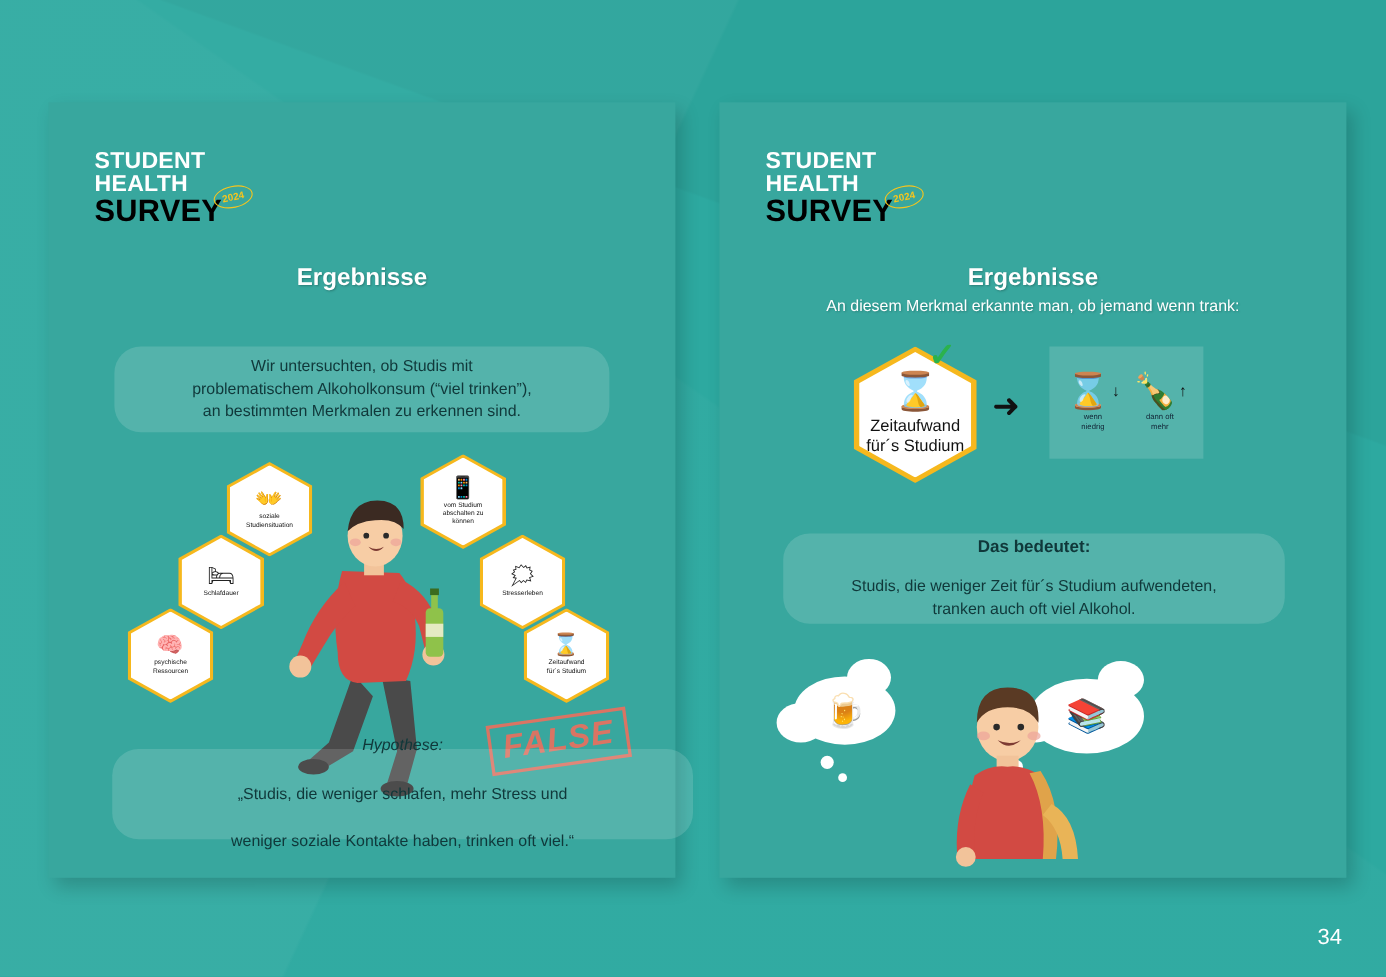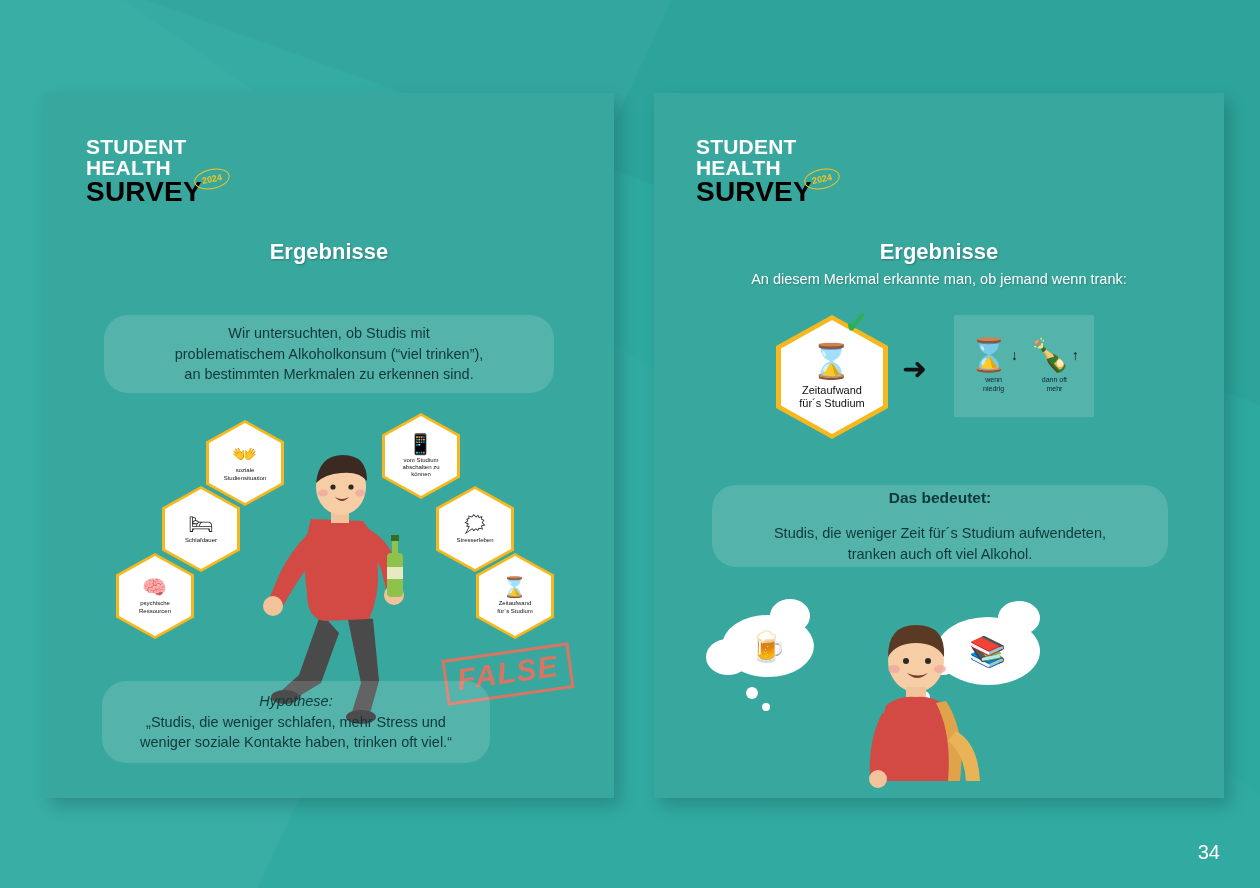--- a/index.html
+++ b/index.html
@@ -78,21 +78,21 @@
     clip-path: polygon(50% 0%, 100% 25%, 100% 75%, 50% 100%, 0% 75%, 0% 25%);
     display: flex; flex-direction: column; align-items: center; justify-content: center;
     padding: 0 6px;
   }
   .hexwrap .hexicon { font-size: 20px; line-height: 1; color: #222; margin-bottom: 3px; }
   .hexwrap .hexlabel { font-size: 6px; text-align: center; color: #111; line-height: 1.22; }
 
   .hexwrap.big { width: 112px; height: 124px; }
   .hexwrap.big .inner { inset: 5px; }
   .hexwrap.big .hexicon { font-size: 34px; margin-bottom: 6px; }
-  .hexwrap.big .hexlabel { font-size: 11px; }
+  .hexwrap.big .hexlabel { font-size: 15px; }
 
   
   .person { position: absolute; }
 
   
   .stamp {
     position: absolute;
     color: #e8705f;
     font-weight: bold; font-size: 30px;
     letter-spacing: 1px;
@@ -230,21 +230,21 @@
     <path d="M87 40 Q90 12 114 12 Q138 12 138 38 Q130 28 112 30 Q96 31 87 40 Z" fill="#3b2a22"></path>
     <circle cx="104" cy="44" r="2.6" fill="#2a2a2a"></circle>
     <circle cx="122" cy="44" r="2.6" fill="#2a2a2a"></circle>
     <path d="M106 54 Q113 62 120 54 Q113 58 106 54 Z" fill="#7d3b33"></path>
     <ellipse cx="94" cy="50" rx="5" ry="3.5" fill="#eda49a" opacity="0.7"></ellipse>
     <ellipse cx="131" cy="50" rx="5" ry="3.5" fill="#eda49a" opacity="0.7"></ellipse>
   </svg>
 
   <div class="stamp" style="left:400px; top:558px;">FALSE</div>
 
-  <div class="panel" style="left:58px; top:588px; width:388px; height:82px;">
+  <div class="panel" style="left:58px; top:588px; width:528px; height:82px;gap:23px;">
     <p class="italic">Hypothese:</p>
     <p>„Studis, die weniger schlafen, mehr Stress und</p>
     <p>weniger soziale Kontakte haben, trinken oft viel.“</p>
   </div>
 </div>
 
 <div class="slide right">
 
   <div class="logo">
     <div class="l1">STUDENT</div>

